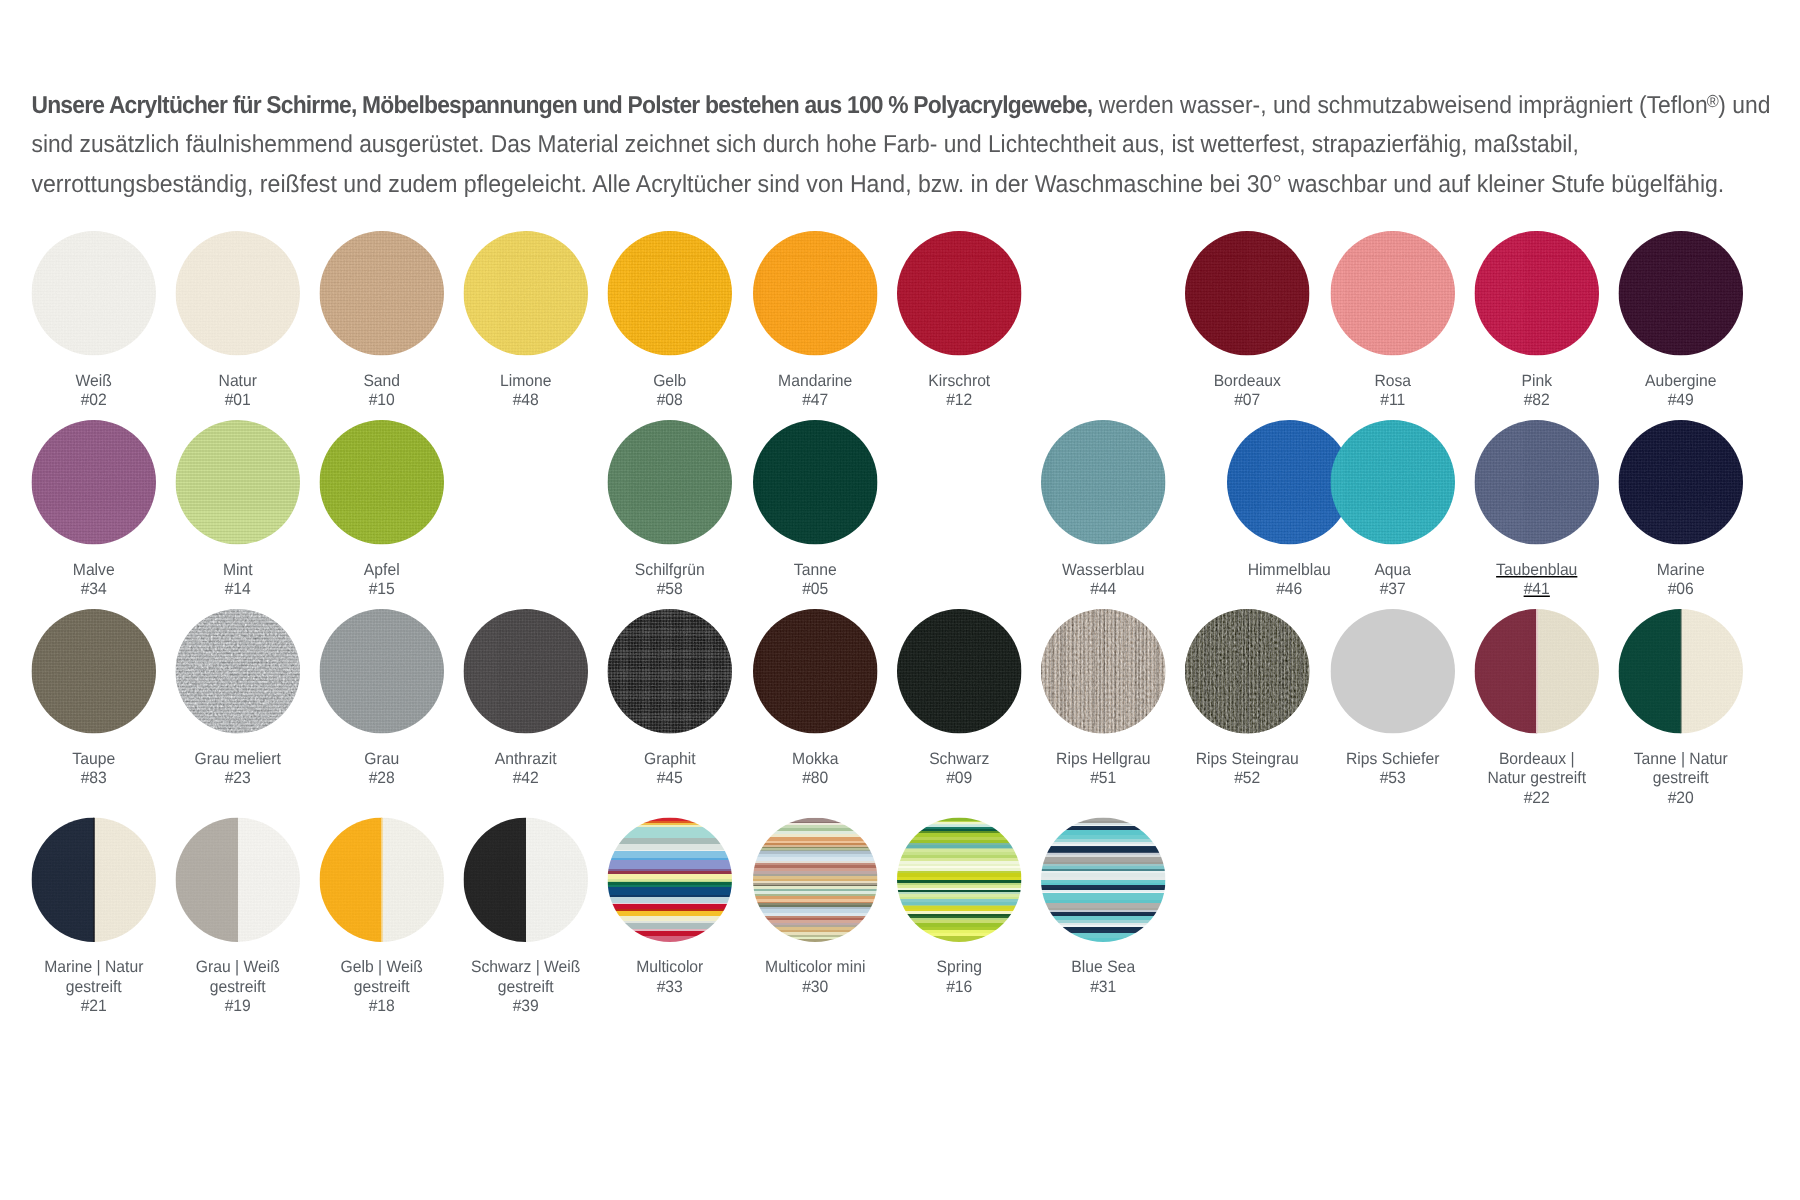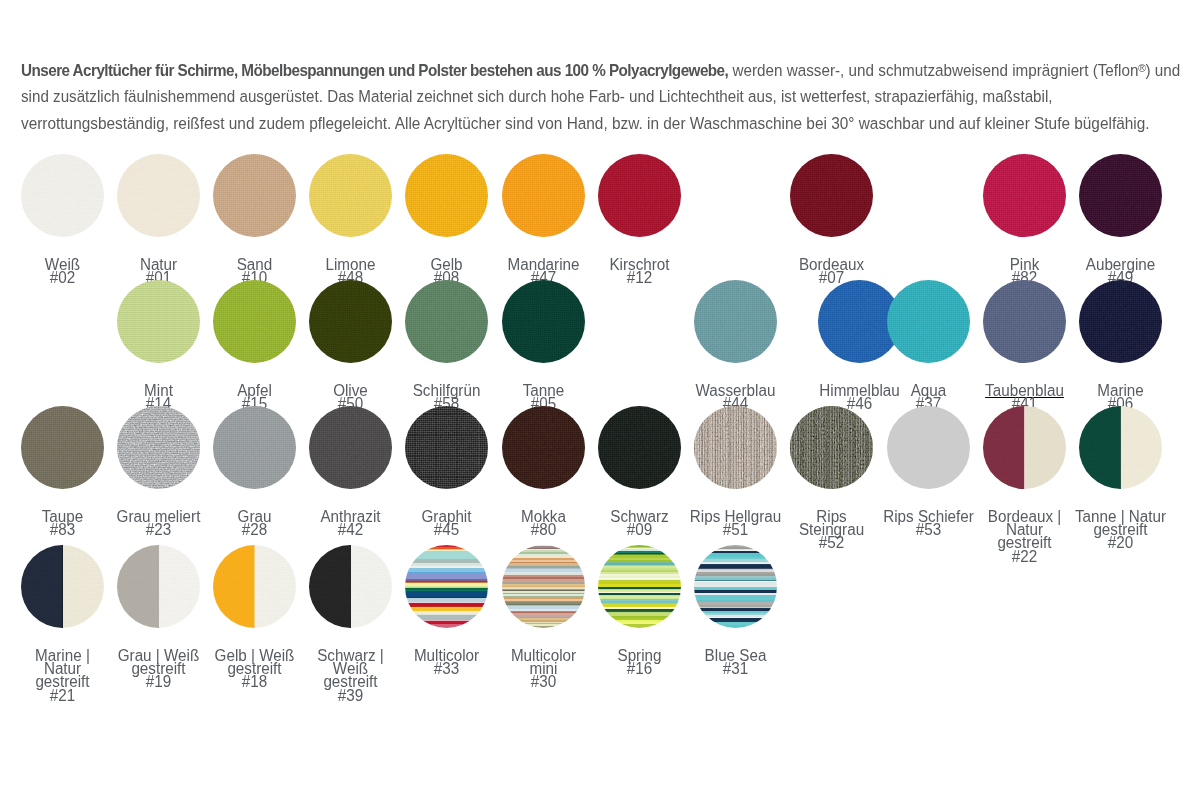--- a/index.html
+++ b/index.html
@@ -27,21 +27,21 @@
   .grid{position:absolute;left:0;top:0;width:1200px;height:800px;}
   .cell{position:absolute;width:97px;text-align:center;}
   .disc{
     position:relative;width:83px;height:83px;border-radius:50%;
     margin:0 auto;overflow:hidden;
   }
   .disc > .base{position:absolute;left:0;top:0;right:0;bottom:0;}
   .disc > .tex{position:absolute;left:0;top:0;right:0;bottom:0;}
   .disc > .noise{opacity:1;}
   .lbl{
-    margin-top:21px;font-size:16px;line-height:13.2px;color:#575c62;
+    margin-top:11px;font-size:11px;line-height:13.2px;color:#575c62;
   }
   .lbl .ln{display:block;}
   .lbl .code{display:block;}
   .lbl .ln, .lbl .code{transform:scaleX(0.952);}
 </style>
 </head>
 <body style="background: rgb(255, 255, 255);">
 
 <svg width="0" height="0" style="position:absolute" aria-hidden="true">
   <defs>
@@ -192,20 +192,34 @@
             <rect width="83" height="83" filter="url(#weaveNoiseLight)"></rect>
             <rect width="83" height="83" filter="url(#weaveNoise)"></rect>
           </svg>
           <div class="tex" style="background: repeating-linear-gradient(0deg, rgba(0, 0, 0, 0.027) 0px, rgba(0, 0, 0, 0.027) 1px, rgba(255, 255, 255, 0.027) 1px, rgba(255, 255, 255, 0.027) 2px), repeating-linear-gradient(90deg, rgba(0, 0, 0, 0.02) 0px, rgba(0, 0, 0, 0.02) 1px, rgba(255, 255, 255, 0.02) 1px, rgba(255, 255, 255, 0.02) 2px);"></div>
         </div>
         <div class="lbl">
           <span class="ln">Bordeaux</span>
           <span class="code">#07</span>
         </div>
       </div>
+      <div class="cell" style="left: 879.57px; top: 154px;">
+        <div class="disc">
+          <div class="base" style="background: rgb(244, 145, 145);"></div>
+          <svg class="tex noise" style="opacity:0.550" width="83" height="83" viewBox="0 0 83 83">
+            <rect width="83" height="83" filter="url(#weaveNoiseLight)"></rect>
+            <rect width="83" height="83" filter="url(#weaveNoise)"></rect>
+          </svg>
+          <div class="tex" style="background: repeating-linear-gradient(0deg, rgba(0, 0, 0, 0.035) 0px, rgba(0, 0, 0, 0.035) 1px, rgba(255, 255, 255, 0.035) 1px, rgba(255, 255, 255, 0.035) 2px), repeating-linear-gradient(90deg, rgba(0, 0, 0, 0.027) 0px, rgba(0, 0, 0, 0.027) 1px, rgba(255, 255, 255, 0.027) 1px, rgba(255, 255, 255, 0.027) 2px);"></div>
+        </div>
+        <div class="lbl">
+          <span class="ln">Rosa</span>
+          <span class="code">#11</span>
+        </div>
+      </div>
       <div class="cell" style="left: 975.8px; top: 154px;">
         <div class="disc">
           <div class="base" style="background: rgb(194, 12, 66);"></div>
           <svg class="tex noise" style="opacity:0.550" width="83" height="83" viewBox="0 0 83 83">
             <rect width="83" height="83" filter="url(#weaveNoiseLight)"></rect>
             <rect width="83" height="83" filter="url(#weaveNoise)"></rect>
           </svg>
           <div class="tex" style="background: repeating-linear-gradient(0deg, rgba(0, 0, 0, 0.035) 0px, rgba(0, 0, 0, 0.035) 1px, rgba(255, 255, 255, 0.035) 1px, rgba(255, 255, 255, 0.035) 2px), repeating-linear-gradient(90deg, rgba(0, 0, 0, 0.027) 0px, rgba(0, 0, 0, 0.027) 1px, rgba(255, 255, 255, 0.027) 1px, rgba(255, 255, 255, 0.027) 2px);"></div>
         </div>
         <div class="lbl">
@@ -220,20 +234,34 @@
             <rect width="83" height="83" filter="url(#weaveNoiseLight)"></rect>
             <rect width="83" height="83" filter="url(#weaveNoise)"></rect>
           </svg>
           <div class="tex" style="background: repeating-linear-gradient(0deg, rgba(0, 0, 0, 0.027) 0px, rgba(0, 0, 0, 0.027) 1px, rgba(255, 255, 255, 0.027) 1px, rgba(255, 255, 255, 0.027) 2px), repeating-linear-gradient(90deg, rgba(0, 0, 0, 0.02) 0px, rgba(0, 0, 0, 0.02) 1px, rgba(255, 255, 255, 0.02) 1px, rgba(255, 255, 255, 0.02) 2px);"></div>
         </div>
         <div class="lbl">
           <span class="ln">Aubergine</span>
           <span class="code">#49</span>
         </div>
       </div>
+      <div class="cell" style="left: 13.5px; top: 280px;">
+        <div class="disc">
+          <div class="base" style="background: rgb(149, 89, 137);"></div>
+          <svg class="tex noise" style="opacity:0.550" width="83" height="83" viewBox="0 0 83 83">
+            <rect width="83" height="83" filter="url(#weaveNoiseLight)"></rect>
+            <rect width="83" height="83" filter="url(#weaveNoise)"></rect>
+          </svg>
+          <div class="tex" style="background: repeating-linear-gradient(0deg, rgba(0, 0, 0, 0.035) 0px, rgba(0, 0, 0, 0.035) 1px, rgba(255, 255, 255, 0.035) 1px, rgba(255, 255, 255, 0.035) 2px), repeating-linear-gradient(90deg, rgba(0, 0, 0, 0.027) 0px, rgba(0, 0, 0, 0.027) 1px, rgba(255, 255, 255, 0.027) 1px, rgba(255, 255, 255, 0.027) 2px);"></div>
+        </div>
+        <div class="lbl">
+          <span class="ln">Malve</span>
+          <span class="code">#34</span>
+        </div>
+      </div>
       <div class="cell" style="left: 109.73px; top: 280px;">
         <div class="disc">
           <div class="base" style="background: rgb(201, 221, 142);"></div>
           <div class="tex" style="background: repeating-linear-gradient(0deg, rgba(0, 0, 0, 0.06) 0px, rgba(0, 0, 0, 0.06) 1px, rgba(255, 255, 255, 0.06) 1px, rgba(255, 255, 255, 0.06) 2px), repeating-linear-gradient(90deg, rgba(0, 0, 0, 0.02) 0px, rgba(0, 0, 0, 0.02) 1px, rgba(255, 255, 255, 0.02) 1px, rgba(255, 255, 255, 0.02) 2px);"></div>
         </div>
         <div class="lbl">
           <span class="ln">Mint</span>
           <span class="code">#14</span>
         </div>
       </div>
@@ -242,34 +270,20 @@
           <div class="base" style="background: rgb(152, 184, 40);"></div>
           <svg class="tex noise" style="opacity:0.550" width="83" height="83" viewBox="0 0 83 83">
             <rect width="83" height="83" filter="url(#weaveNoiseLight)"></rect>
             <rect width="83" height="83" filter="url(#weaveNoise)"></rect>
           </svg>
           <div class="tex" style="background: repeating-linear-gradient(0deg, rgba(0, 0, 0, 0.035) 0px, rgba(0, 0, 0, 0.035) 1px, rgba(255, 255, 255, 0.035) 1px, rgba(255, 255, 255, 0.035) 2px), repeating-linear-gradient(90deg, rgba(0, 0, 0, 0.027) 0px, rgba(0, 0, 0, 0.027) 1px, rgba(255, 255, 255, 0.027) 1px, rgba(255, 255, 255, 0.027) 2px);"></div>
         </div>
         <div class="lbl">
           <span class="ln">Apfel</span>
           <span class="code">#15</span>
-        </div>
-      </div>
-      <div class="cell" style="left: 302.19px; top: 280px;">
-        <div class="disc">
-          <div class="base" style="background: rgb(48, 58, 3);"></div>
-          <svg class="tex noise" style="opacity:0.303" width="83" height="83" viewBox="0 0 83 83">
-            <rect width="83" height="83" filter="url(#weaveNoiseLight)"></rect>
-            <rect width="83" height="83" filter="url(#weaveNoise)"></rect>
-          </svg>
-          <div class="tex" style="background: repeating-linear-gradient(0deg, rgba(0, 0, 0, 0.02) 0px, rgba(0, 0, 0, 0.02) 1px, rgba(255, 255, 255, 0.02) 1px, rgba(255, 255, 255, 0.02) 2px), repeating-linear-gradient(90deg, rgba(0, 0, 0, 0.016) 0px, rgba(0, 0, 0, 0.016) 1px, rgba(255, 255, 255, 0.016) 1px, rgba(255, 255, 255, 0.016) 2px);"></div>
-        </div>
-        <div class="lbl">
-          <span class="ln">Olive</span>
-          <span class="code">#50</span>
         </div>
       </div>
       <div class="cell" style="left: 398.42px; top: 280px;">
         <div class="disc">
           <div class="base" style="background: rgb(88, 131, 96);"></div>
           <svg class="tex noise" style="opacity:0.550" width="83" height="83" viewBox="0 0 83 83">
             <rect width="83" height="83" filter="url(#weaveNoiseLight)"></rect>
             <rect width="83" height="83" filter="url(#weaveNoise)"></rect>
           </svg>
           <div class="tex" style="background: repeating-linear-gradient(0deg, rgba(0, 0, 0, 0.035) 0px, rgba(0, 0, 0, 0.035) 1px, rgba(255, 255, 255, 0.035) 1px, rgba(255, 255, 255, 0.035) 2px), repeating-linear-gradient(90deg, rgba(0, 0, 0, 0.027) 0px, rgba(0, 0, 0, 0.027) 1px, rgba(255, 255, 255, 0.027) 1px, rgba(255, 255, 255, 0.027) 2px);"></div>

